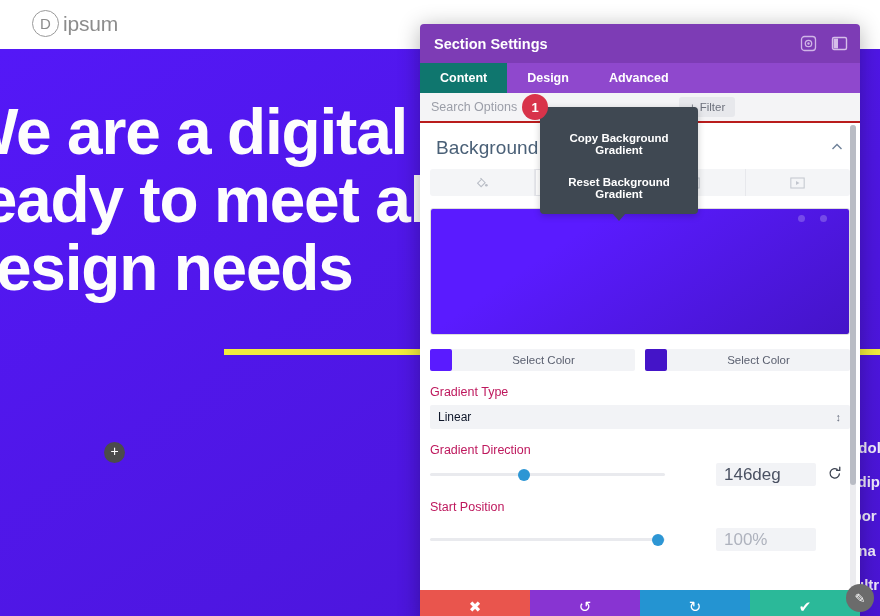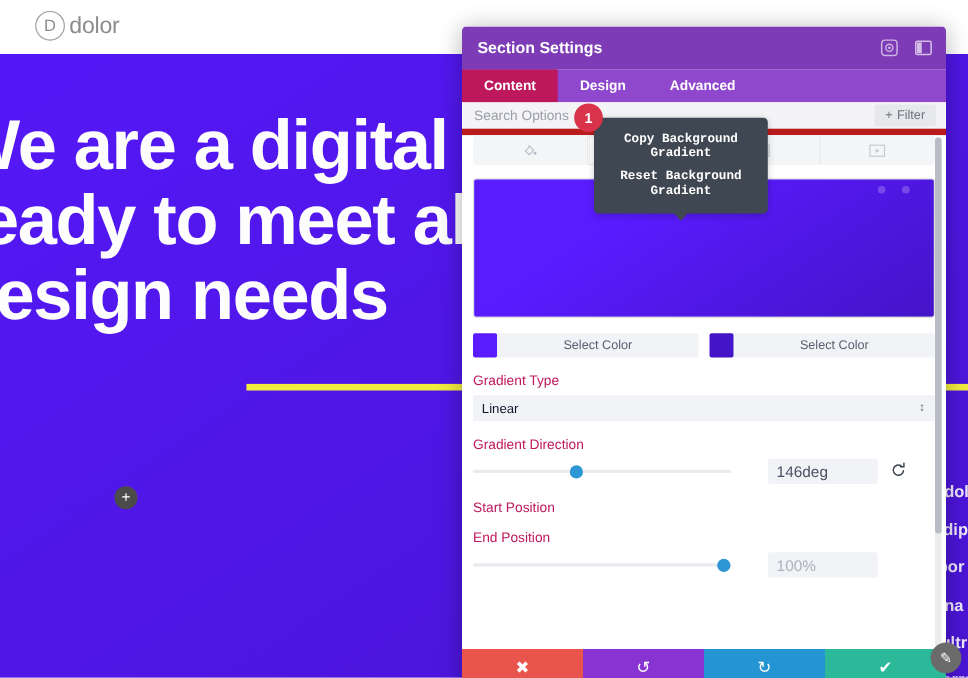--- a/index.html
+++ b/index.html
@@ -79,26 +79,26 @@
 
   #modal-tabs {
     height: 30px; background: #8f48cd;
     display: flex; align-items: stretch;
   }
   .tab {
     display: flex; align-items: center; justify-content: center;
     padding: 0 20px; color: #ffffff; font-size: 12.5px; font-weight: bold;
     font-family: "Liberation Sans", sans-serif;
   }
-  .tab.active { background: #be185d; text-align: center; }
+  .tab.active { background: #0f766e; text-align: center; }
 
   #toolbar {
     height: 30px; background: #f4f4f6;
-    display: flex; align-items: center; justify-content: space-between;
-    padding: 0 9px; border-bottom: 6px solid #b91c1c;
+    display: flex; align-items: center; 
+    padding: 0 9px; border-bottom: 2px solid #b91c1c;
     position: relative;
   }
   #search-input {
     border: none; background: transparent; outline: none;
     font-size: 12.5px; color: #8c8f99;
     font-family: "Liberation Sans", sans-serif;
     width: 250px; padding-left: 2px;
   }
   #search-input::placeholder { color: #9b9ea8; }
   #filter-btn {
@@ -173,41 +173,42 @@
   }
   .slider-track {
     position: absolute; left: 0; right: 0; top: 6px; height: 3px;
     background: #e9eaee; border-radius: 2px;
   }
   .slider-handle {
     position: absolute; top: 2px; width: 12px; height: 12px;
     border-radius: 50%; background: #2d96d4;
   }
   .num-input {
-    width: 100px; height: 23px; margin-left: 33px;
+    width: 100px; height: 23px; margin-left: 51px;
     background: #f2f3f6; border: none; border-radius: 2px;
-    font-size: 14px; color: #4a5162; padding: 0 8px;
+    font-size: 17px; color: #4a5162; padding: 0 8px;
     font-family: "Liberation Sans", sans-serif; outline: none;
   }
   .num-input.muted { color: #aeb2bd; }
   .reset-icon {
     margin-left: 12px; color: #3b4250; font-size: 14px;
   }
 
   
   #ctx-menu {
     position: absolute; left: 120px; top: 83px;
     width: 158px; background: #3f4852; border-radius: 4px;
     padding: 9px 0 10px 0; z-index: 30;
     box-shadow: 0 2px 7px rgba(0,0,0,.2);
   }
   #ctx-menu .item {
     color: #ffffff; font-size: 11.5px; font-weight: bold;
     text-align: center; padding: 4px 6px;
-    font-family: Liberation Mono, monospace;
+    font-family: Liberation Sans, sans-serif;
+    margin-top: 12px;
   }
   #ctx-arrow {
     position: absolute; left: 50%; bottom: -7px; margin-left: -7px;
     width: 0; height: 0;
     border-left: 7px solid transparent; border-right: 7px solid transparent;
     border-top: 8px solid #3f4852;
   }
   #ctx-badge {
     position: absolute; left: -18px; top: -13px;
     width: 26px; height: 26px; border-radius: 50%;
@@ -259,21 +260,21 @@
 ready to meet all your
 design needs</div>
     <div id="hero-rule" style="background: rgb(242, 236, 62);"></div>
     <div id="add-section-btn">+</div>
     <div id="hero-body">Lorem ipsum dolor sit amet, consectetur adipiscing elit, sed do eiusmod tempor incididunt ut labore et dolore magna aliqua. Quis ipsum suspendisse ultrices gravida. Risus commodo viverra maecenas accumsan lacus vel facilisis ullamcorper.</div>
   </div>
 
   <div id="site-header">
     <div id="logo">
       <div class="mark">D</div>
-      <div class="word">dolor</div>
+      <div class="word">ipsum</div>
     </div>
   </div>
 
 </div>
 
 <div id="modal">
 
   <div id="modal-titlebar" style="background: rgb(125, 60, 181);">
     <div id="modal-title">Section Settings</div>
     <div class="tb-icons">
@@ -302,20 +303,28 @@
   <div id="toolbar">
     <input id="search-input" type="text" placeholder="Search Options" style="">
     <div id="filter-btn">
       <span>+</span>
       <span>Filter</span>
     </div>
   </div>
 
   <div id="panel-body">
 
+    <div id="section-header">
+      <div id="section-title">Background</div>
+      <div id="section-chevron">
+        <svg viewBox="0 0 14 14" width="14" height="14">
+          <polyline points="2.5,9 7,4.5 11.5,9" fill="none" stroke="#6e8199" stroke-width="1.4"></polyline>
+        </svg>
+      </div>
+    </div>
 
     <div id="bg-tabs">
       <div class="bg-tab">
         <svg viewBox="0 0 16 16" width="14" height="14">
           <path d="M3 8.2 L7.6 3.6 L11.6 7.6 L7 12.2 Z" fill="none" stroke="#b9bdc6" stroke-width="1.2"></path>
           <path d="M6.2 2.3 L7.6 3.6" stroke="#b9bdc6" stroke-width="1.2"></path>
           <circle cx="13" cy="10.6" r="1.5" fill="#b9bdc6"></circle>
         </svg>
       </div>
       <div class="bg-tab active">
@@ -380,21 +389,20 @@
           </svg>
         </span>
       </div>
     </div>
 
     <div class="field">
       <div class="field-label">Start Position</div>
     </div>
 
     <div class="field">
-      <div class="field-label">End Position</div>
       <div class="slider-row">
         <div class="slider">
           <div class="slider-track"></div>
           <div class="slider-handle" id="end-handle" style="left: calc(97% - 6px);"></div>
         </div>
         <input class="num-input muted" id="end-input" type="text" value="100%" style="">
       </div>
     </div>
 
   </div>

